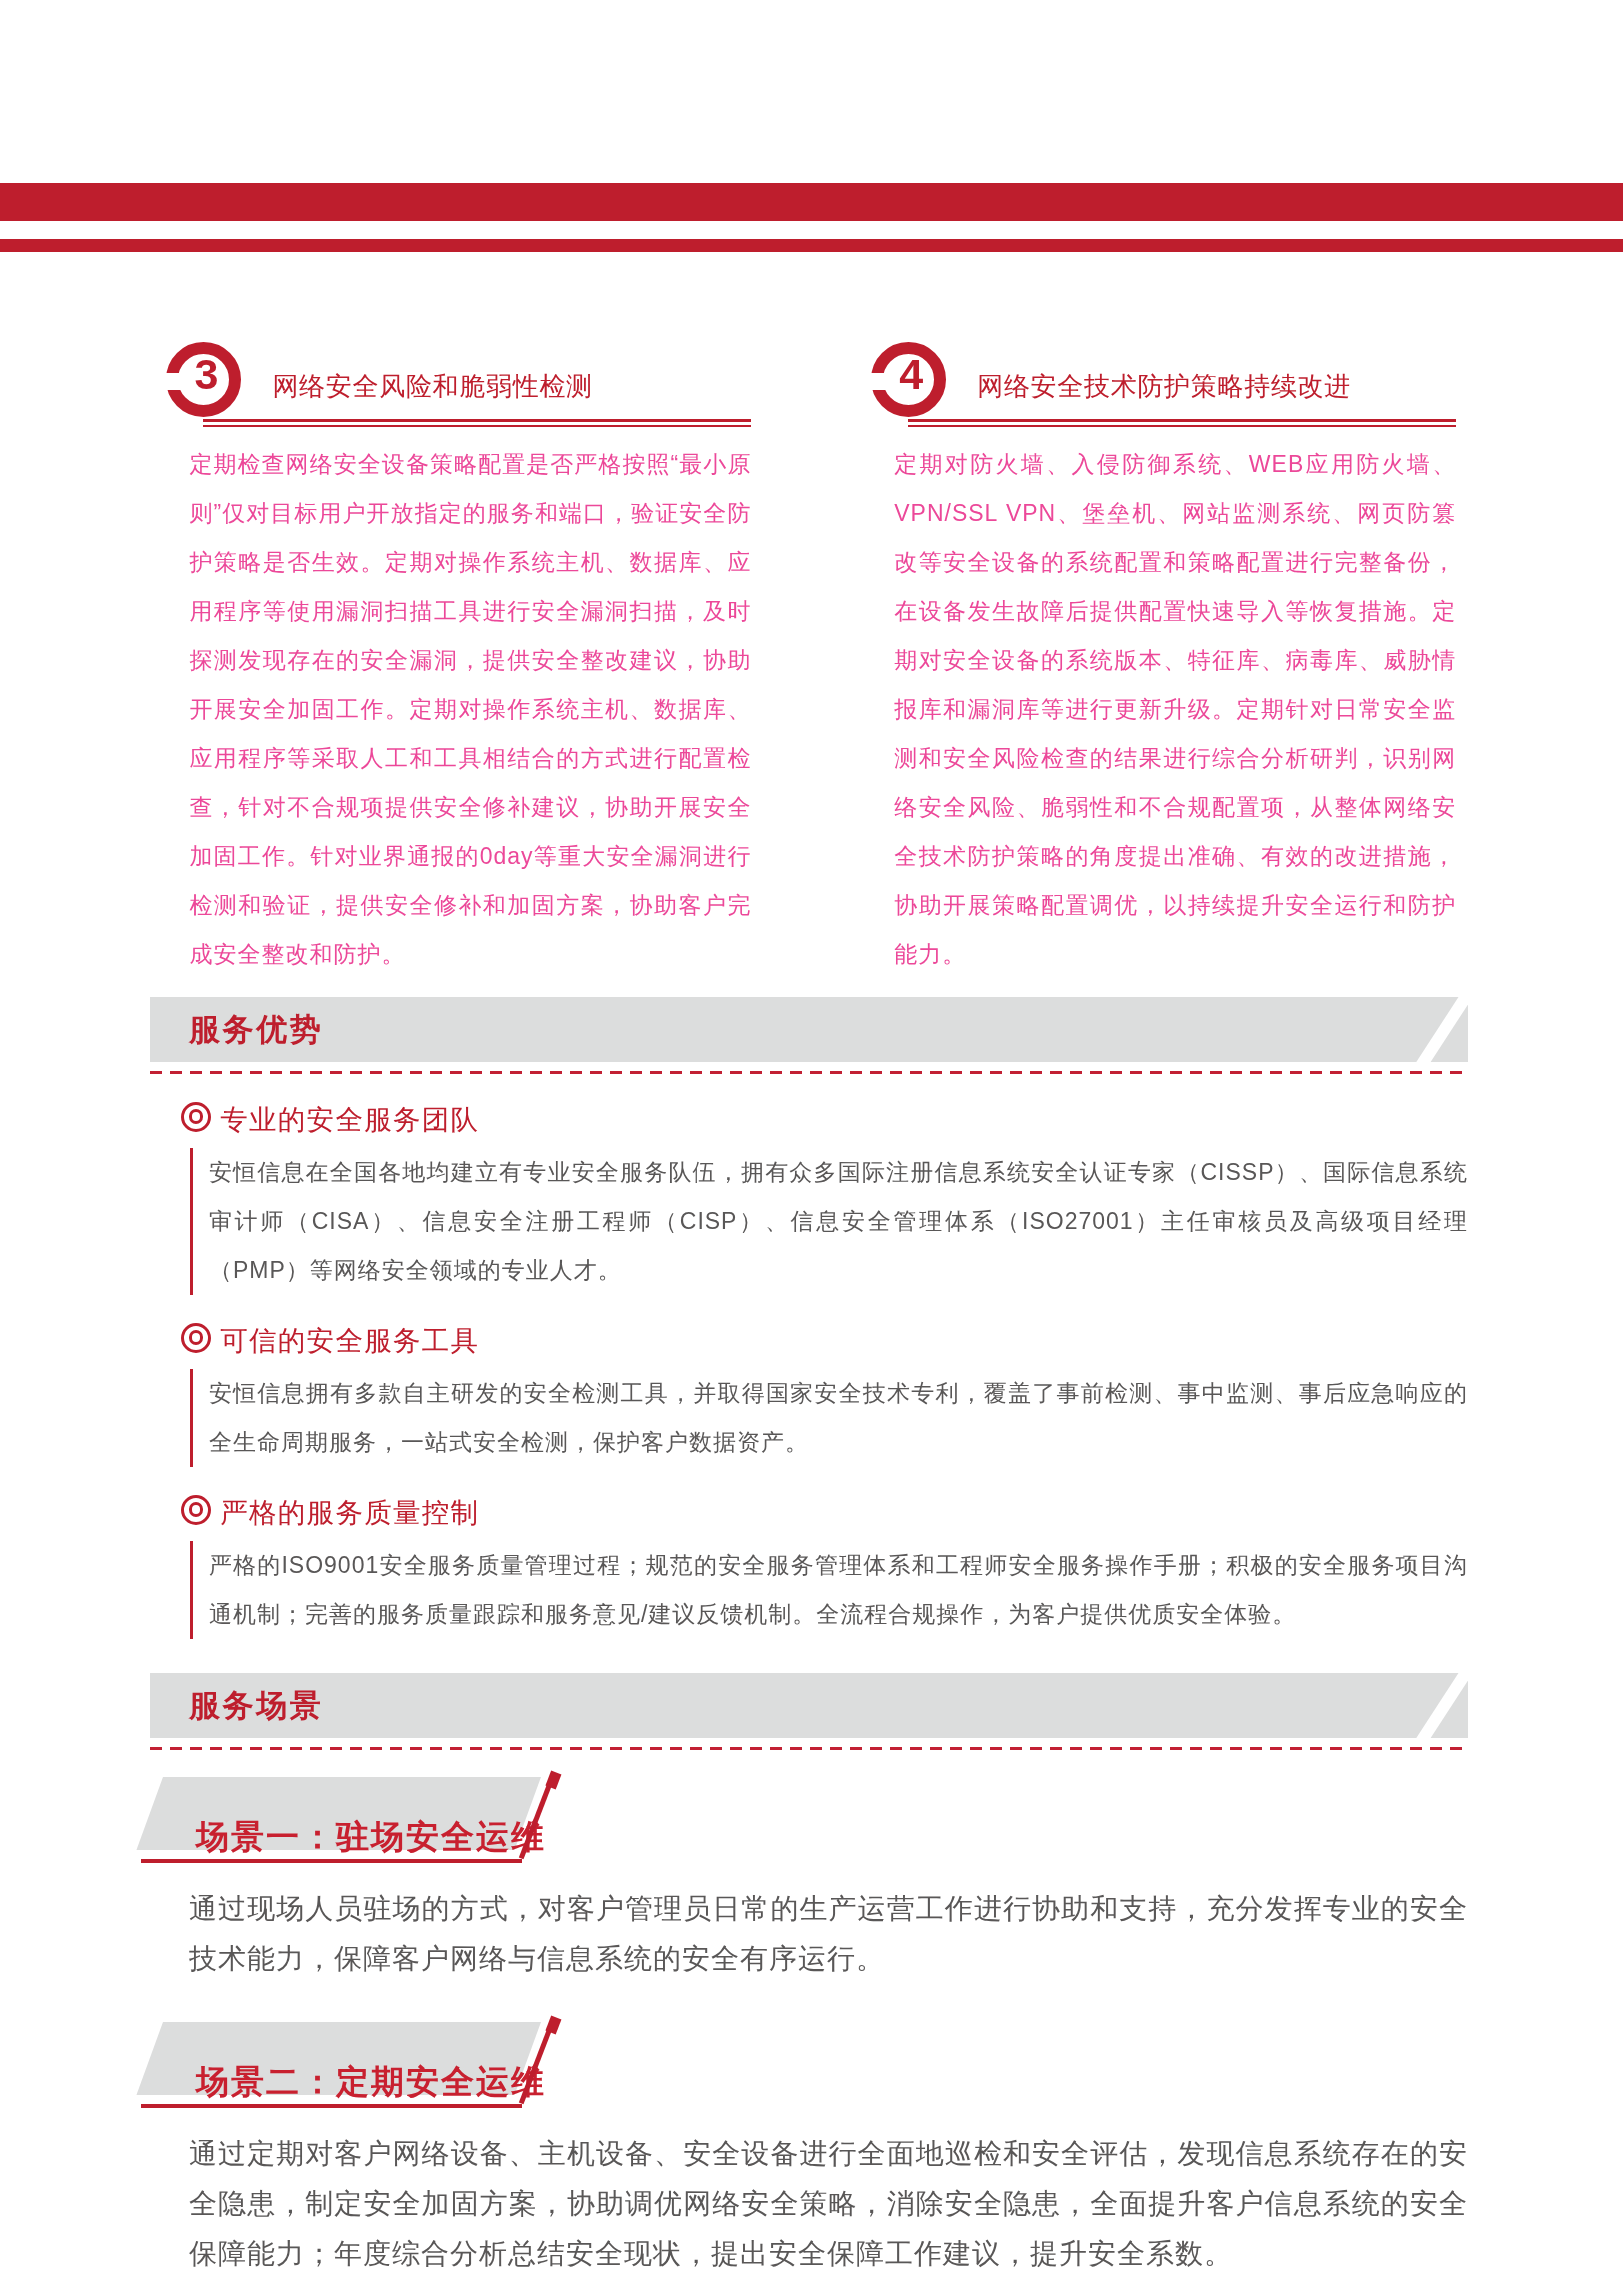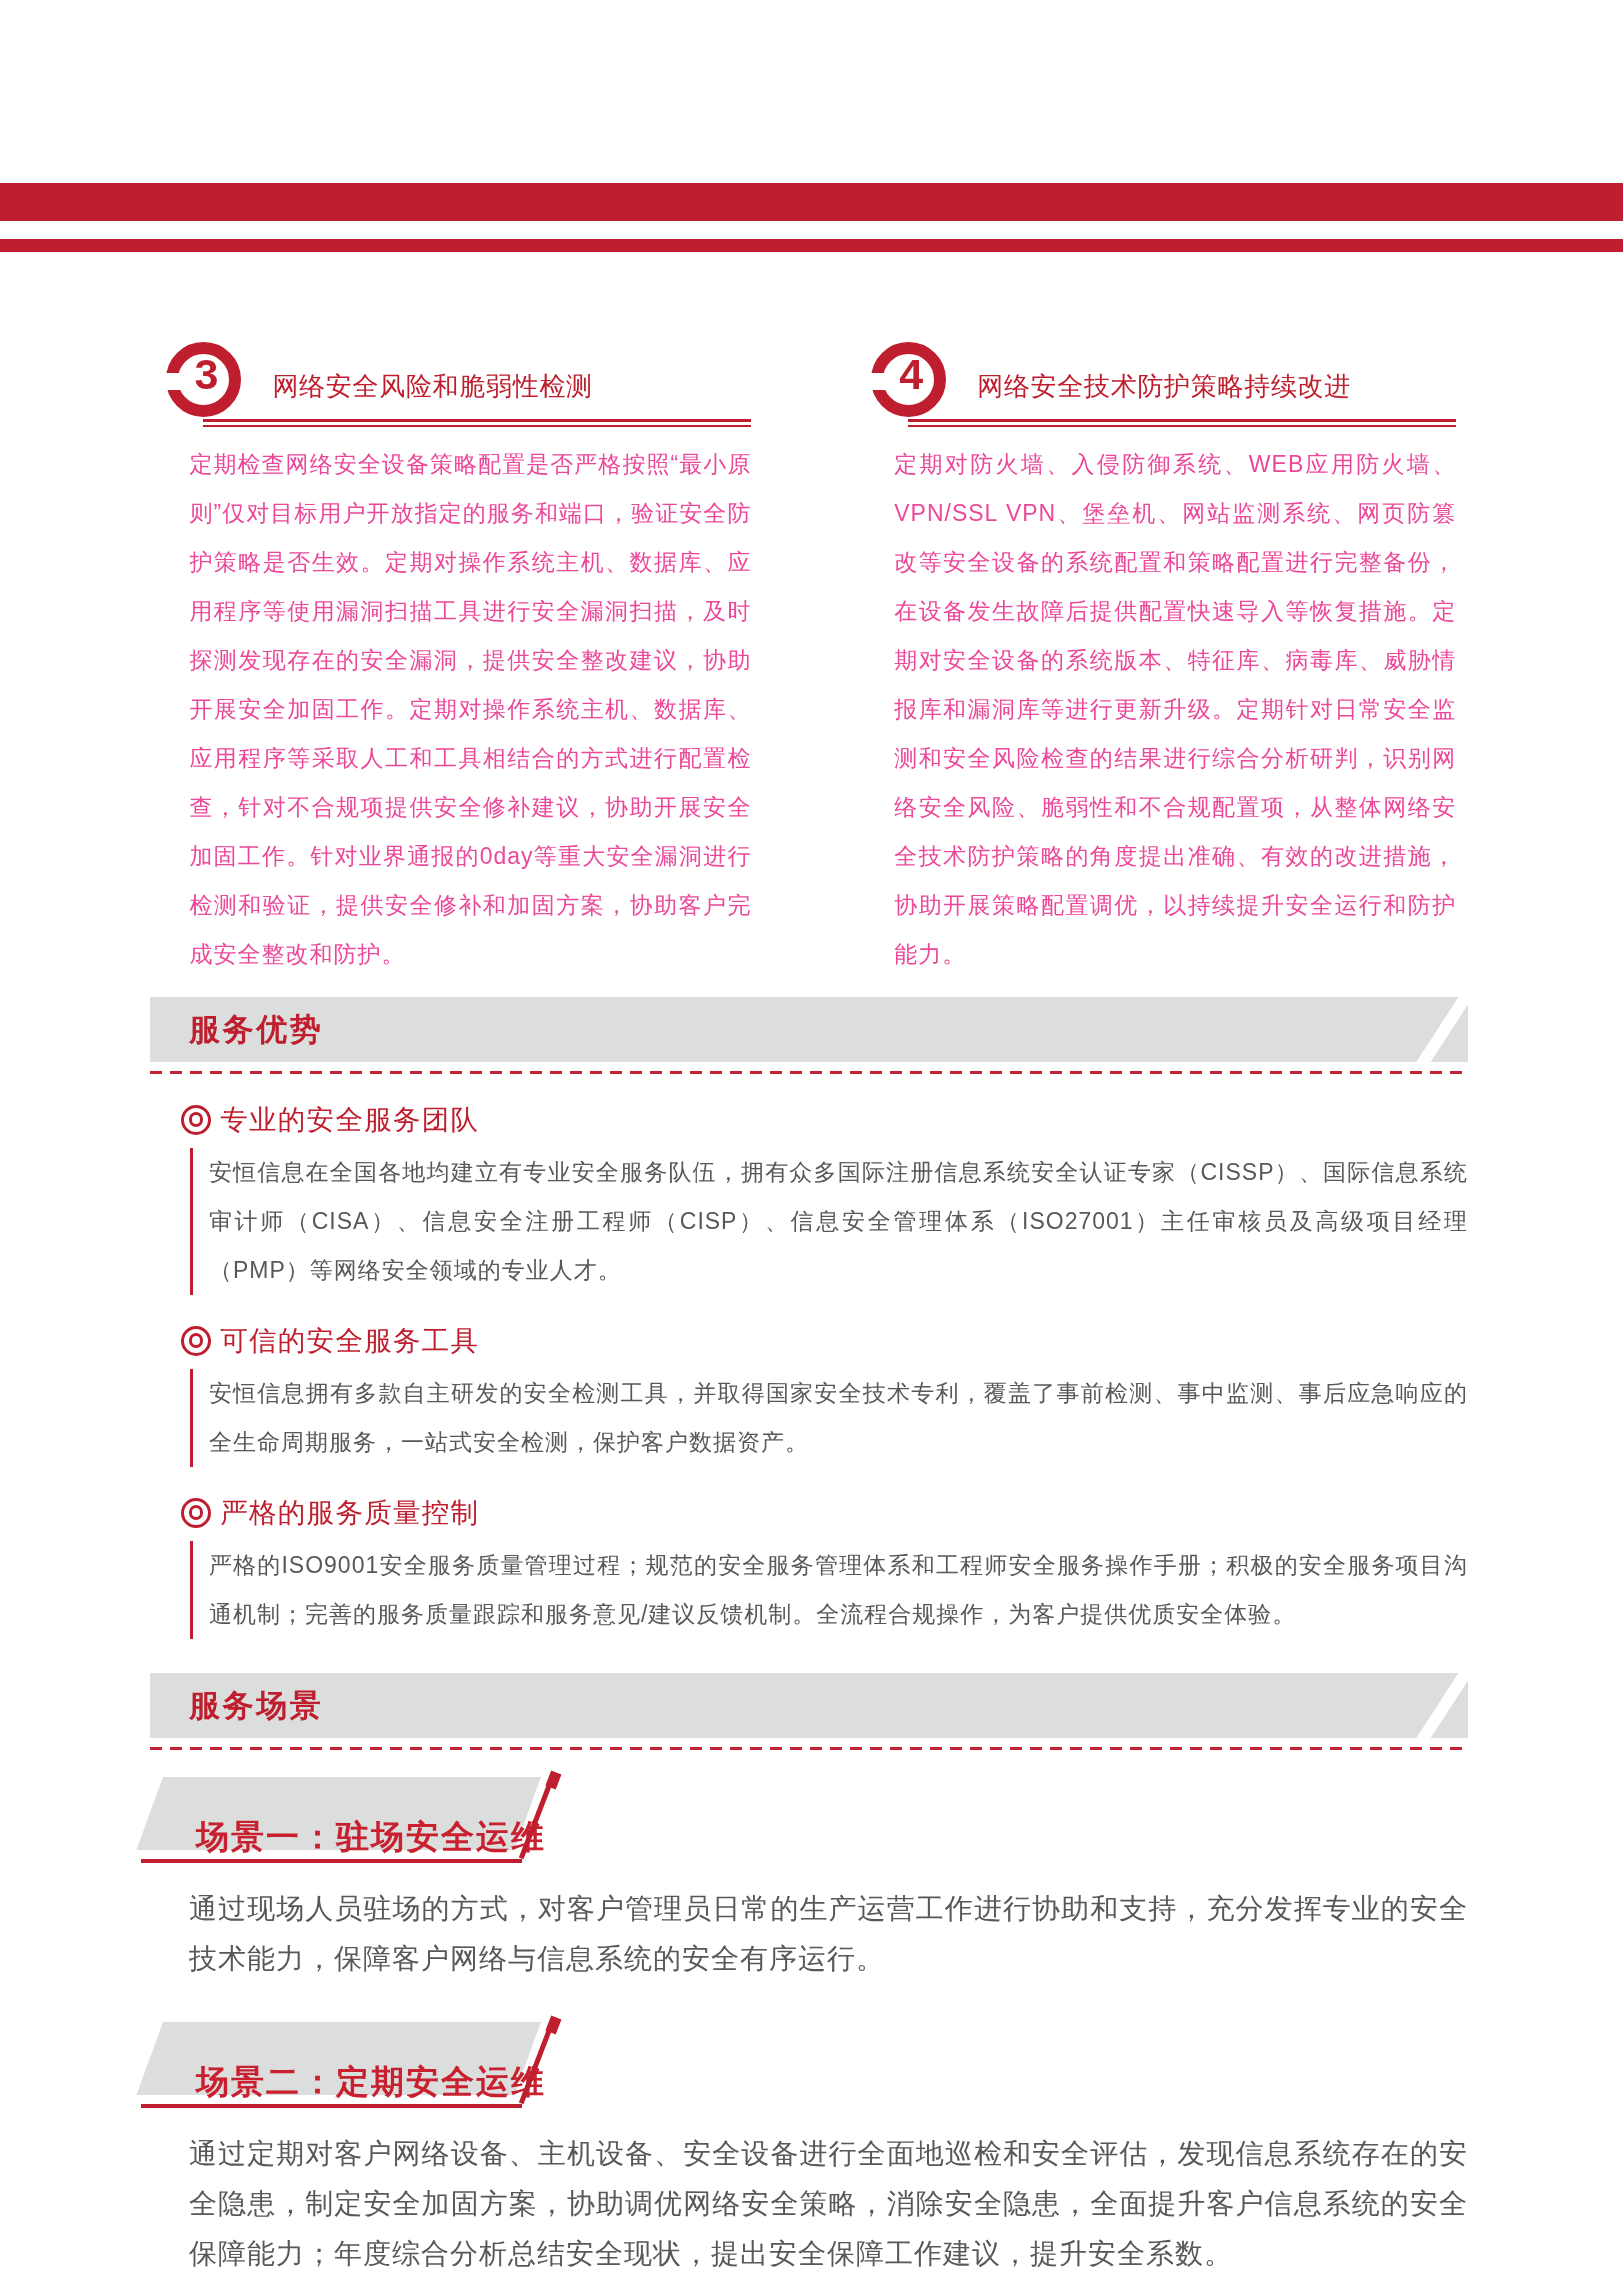--- a/index.html
+++ b/index.html
@@ -27,21 +27,21 @@
   .banner{position:relative;height:65px;background:#dcdddd;overflow:hidden;display:flex;align-items:center;}
   .banner.first{margin-top:18.3px;}
   .banner.second{margin-top:34px;}
   .banner-title{margin:0 0 0 39px;font-size:31px;font-weight:bold;color:#be1e2d;letter-spacing:2.6px;}
   .banner::after{content:"";position:absolute;right:22px;top:-13px;width:11.8px;height:105px;background:#ffffff;transform:rotate(33deg);}
   .dashed{margin-top:8.5px;height:3.3px;width:100%;
     background:repeating-linear-gradient(90deg,#c22033 0 11.8px,transparent 11.8px 20px);}
 
   
   .adv-item{margin-left:31px;}
-  .adv-head{display:flex;align-items:center;margin-top:27.5px;font-family:Liberation Mono, monospace;}
+  .adv-head{display:flex;align-items:flex-start;margin-top:27.5px;font-family:Liberation Mono, monospace;}
   .bullseye{flex:none;width:30px;height:30px;box-sizing:border-box;border:3.3px solid #be1e2d;border-radius:50%;position:relative;}
   .bullseye-inner{position:absolute;left:4.6px;top:4.6px;width:14.4px;height:14.4px;box-sizing:border-box;border:3.9px solid #be1e2d;border-radius:50%;}
   .adv-title{margin:0 0 0 9.2px;font-size:27.5px;font-weight:normal;color:#be1e2d;letter-spacing:1.3px;}
   .adv-body{margin:10.5px 0 0 9.2px;border-left:3.3px solid #be1e2d;padding-left:15.7px;
     font-size:23px;line-height:49px;color:#595757;text-align:justify;letter-spacing:1px;}
 
   
   .scene{margin-top:27.5px;}
   .scene.second{margin-top:38px;}
   .scene-head{position:relative;height:73px;width:458px;}

